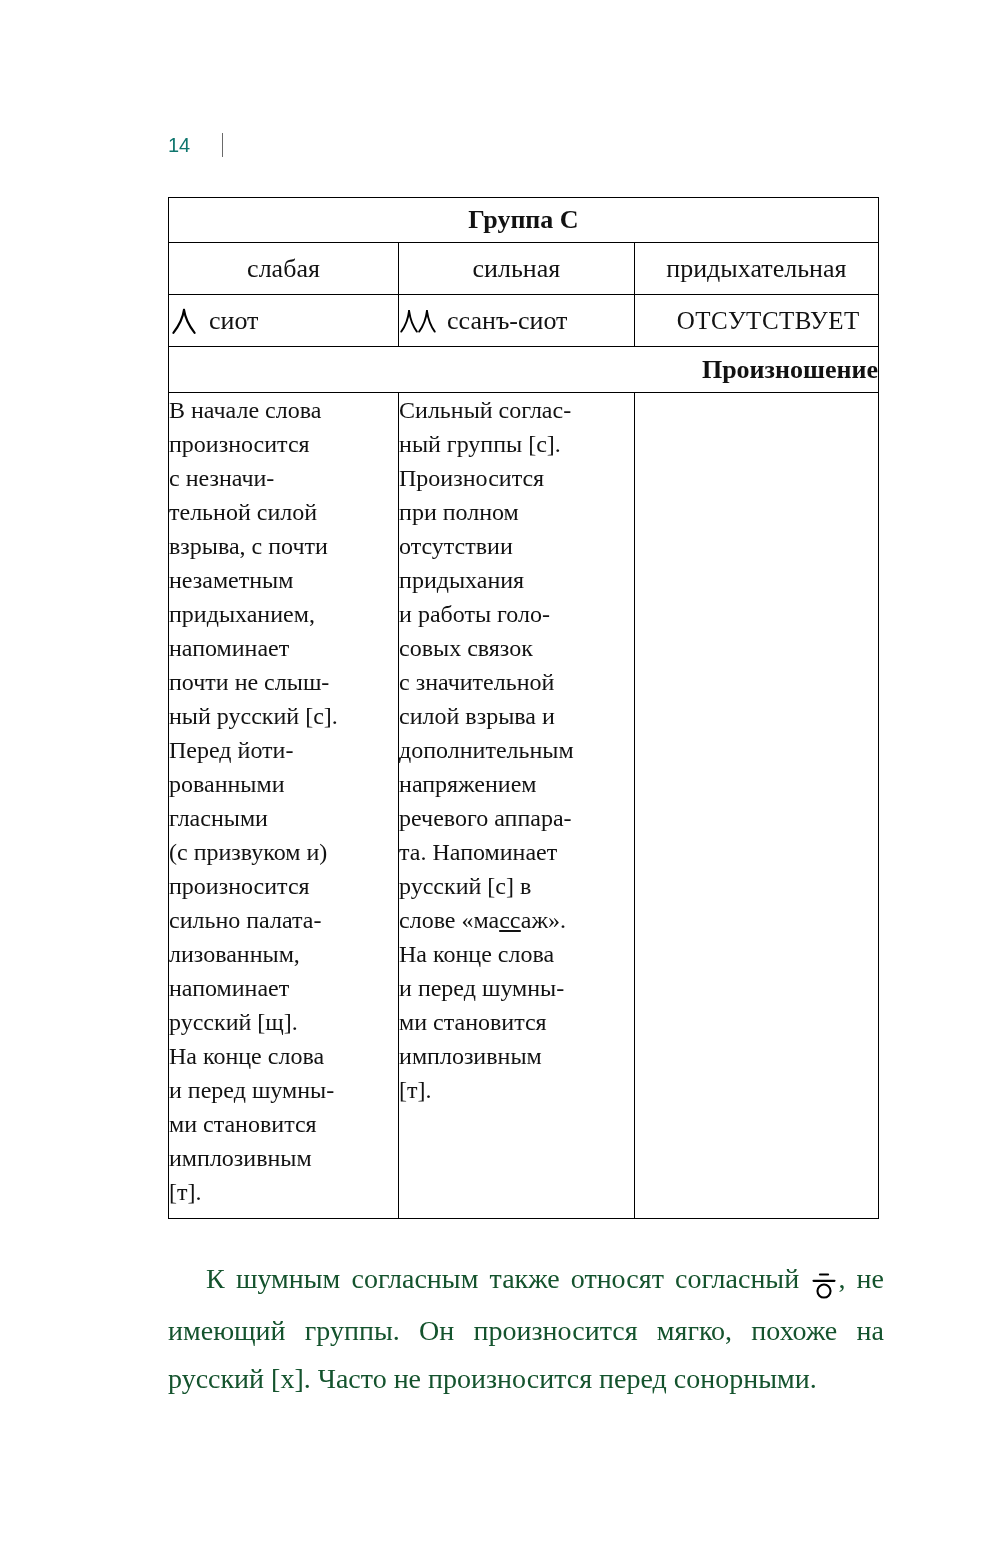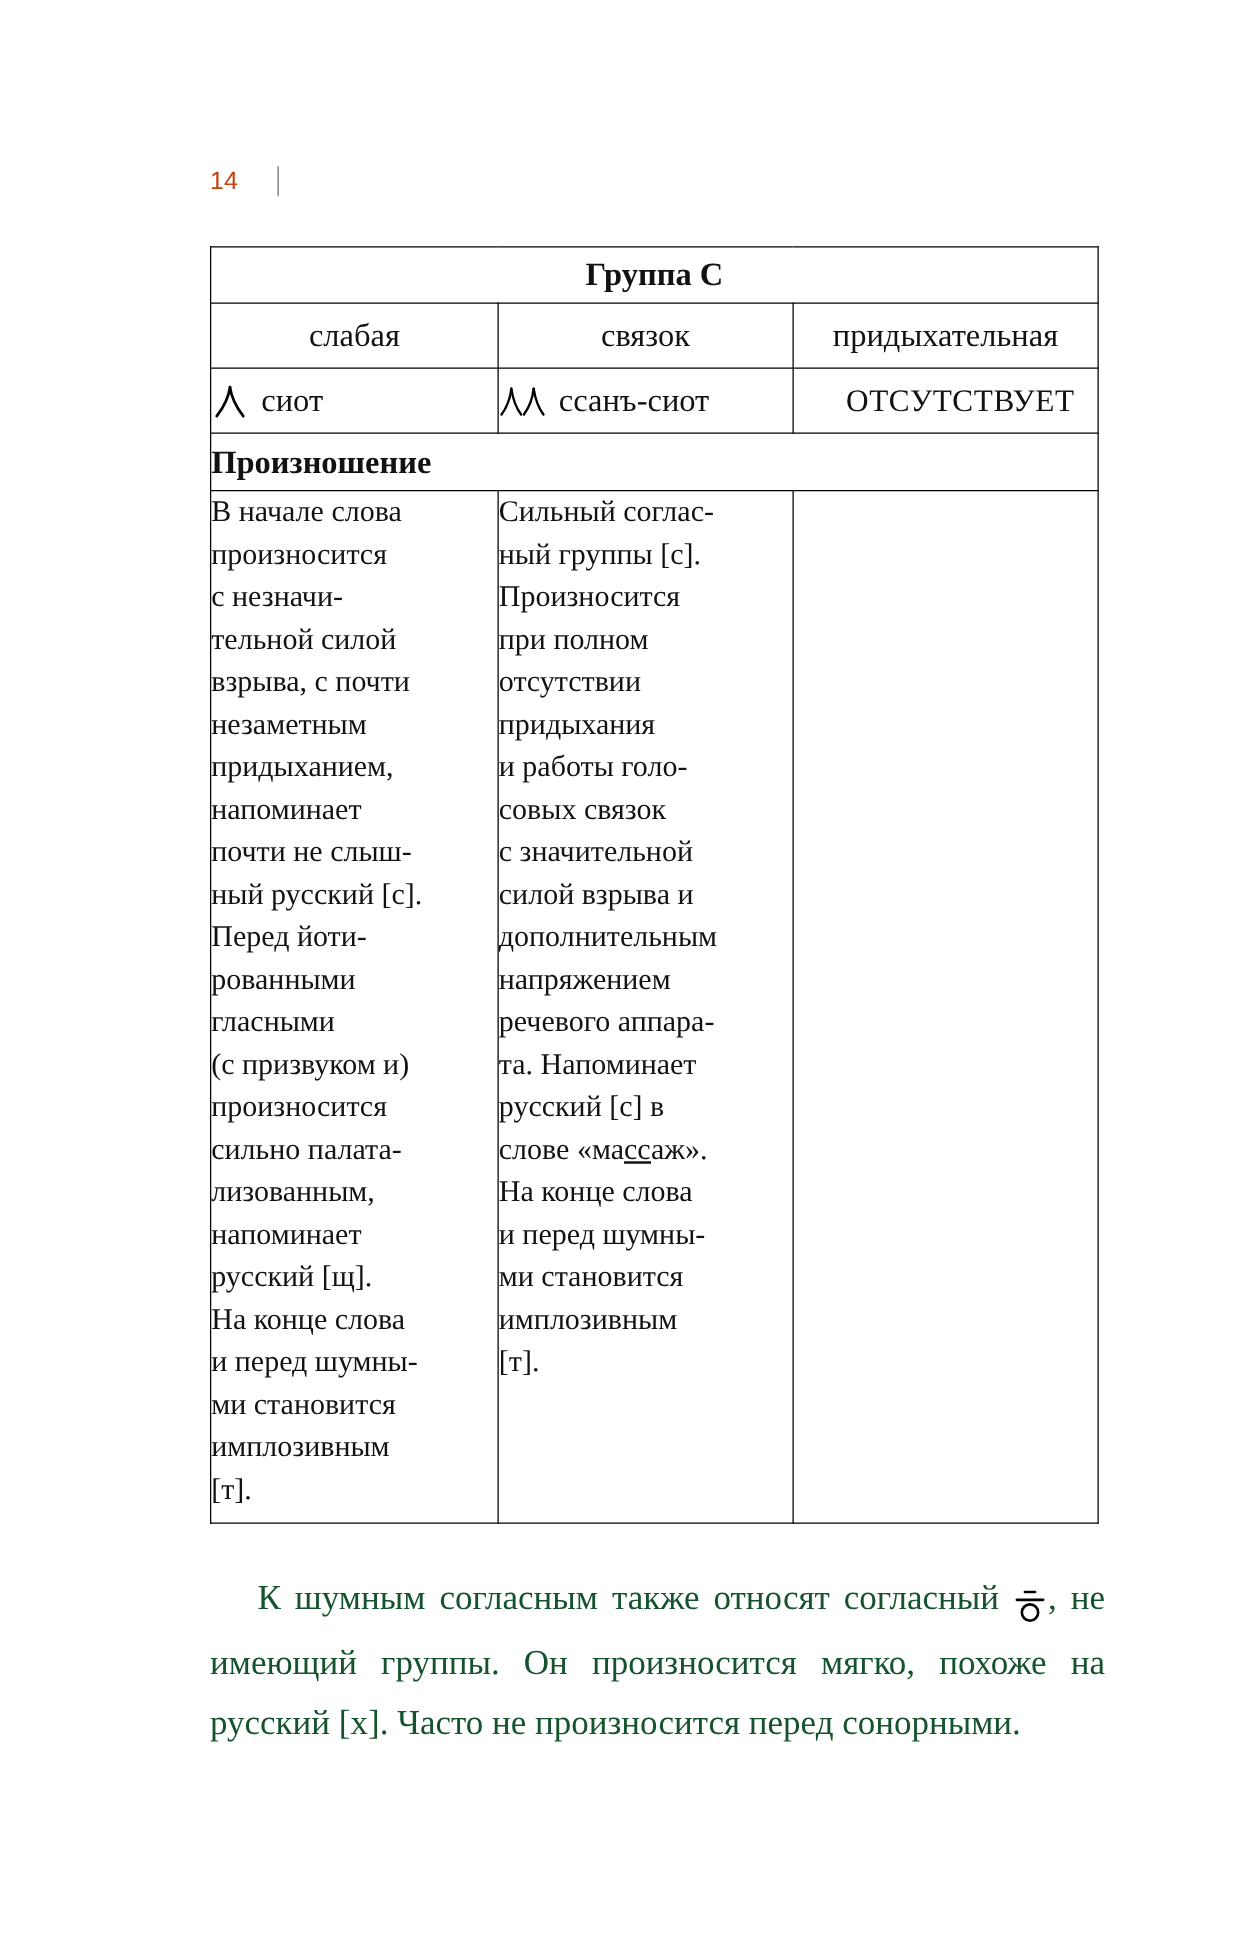--- a/index.html
+++ b/index.html
@@ -21,21 +21,21 @@
 
   
   .runhead {
     position: absolute;
     top: 133px;
     left: 168px;
     display: flex;
     align-items: center;
     font-family: "Liberation Sans", "DejaVu Sans", sans-serif;
     font-size: 20px;
-    color: #c2410c;
+    color: #0f766e;
   }
   .runhead .pagenum { min-width: 38px; }
   .runhead .divider {
     width: 1px;
     height: 24px;
     background: #6a6a6a;
     margin: 0 18px 0 16px;
   }
 
   
@@ -87,21 +87,21 @@
   }
   .jamo-glyph svg { display: block; }
   .absent-text {
     font-size: 25px;
     letter-spacing: 0.5px;
     margin-left: 42px;
   }
   .row-pron th {
     font-size: 26px;
     font-weight: bold;
-    text-align: left;
+    text-align: right;
     height: 46px;
     vertical-align: middle;
   }
   .row-content td {
     vertical-align: top;
     text-align: left;
     font-size: 24px;
     line-height: 34px;
     padding: 8px 10px 14px 13px;
     height: 826px;
@@ -146,21 +146,21 @@
           <col class="c3">
         </colgroup>
 
       <tbody>
           <tr class="row-group">
         <th colspan="3">Группа С</th>
       </tr>
 
       <tr class="row-colheads">
         <td>слабая</td>
-        <td>связок</td>
+        <td>сильная</td>
         <td>придыхательная</td>
       </tr>
 
       <tr class="row-jamo">
         <td>
           <span class="jamo-cell">
             <span class="jamo-glyph">
               <svg width="30" height="30" viewBox="0 0 24 24" fill="none" stroke="#000" stroke-width="1.7" stroke-linecap="round">
                 <path d="M12 3 C11 10 7 17 3.5 21.5"></path>
                 <path d="M12 3 C13 10 17 17 20.5 21.5"></path>

